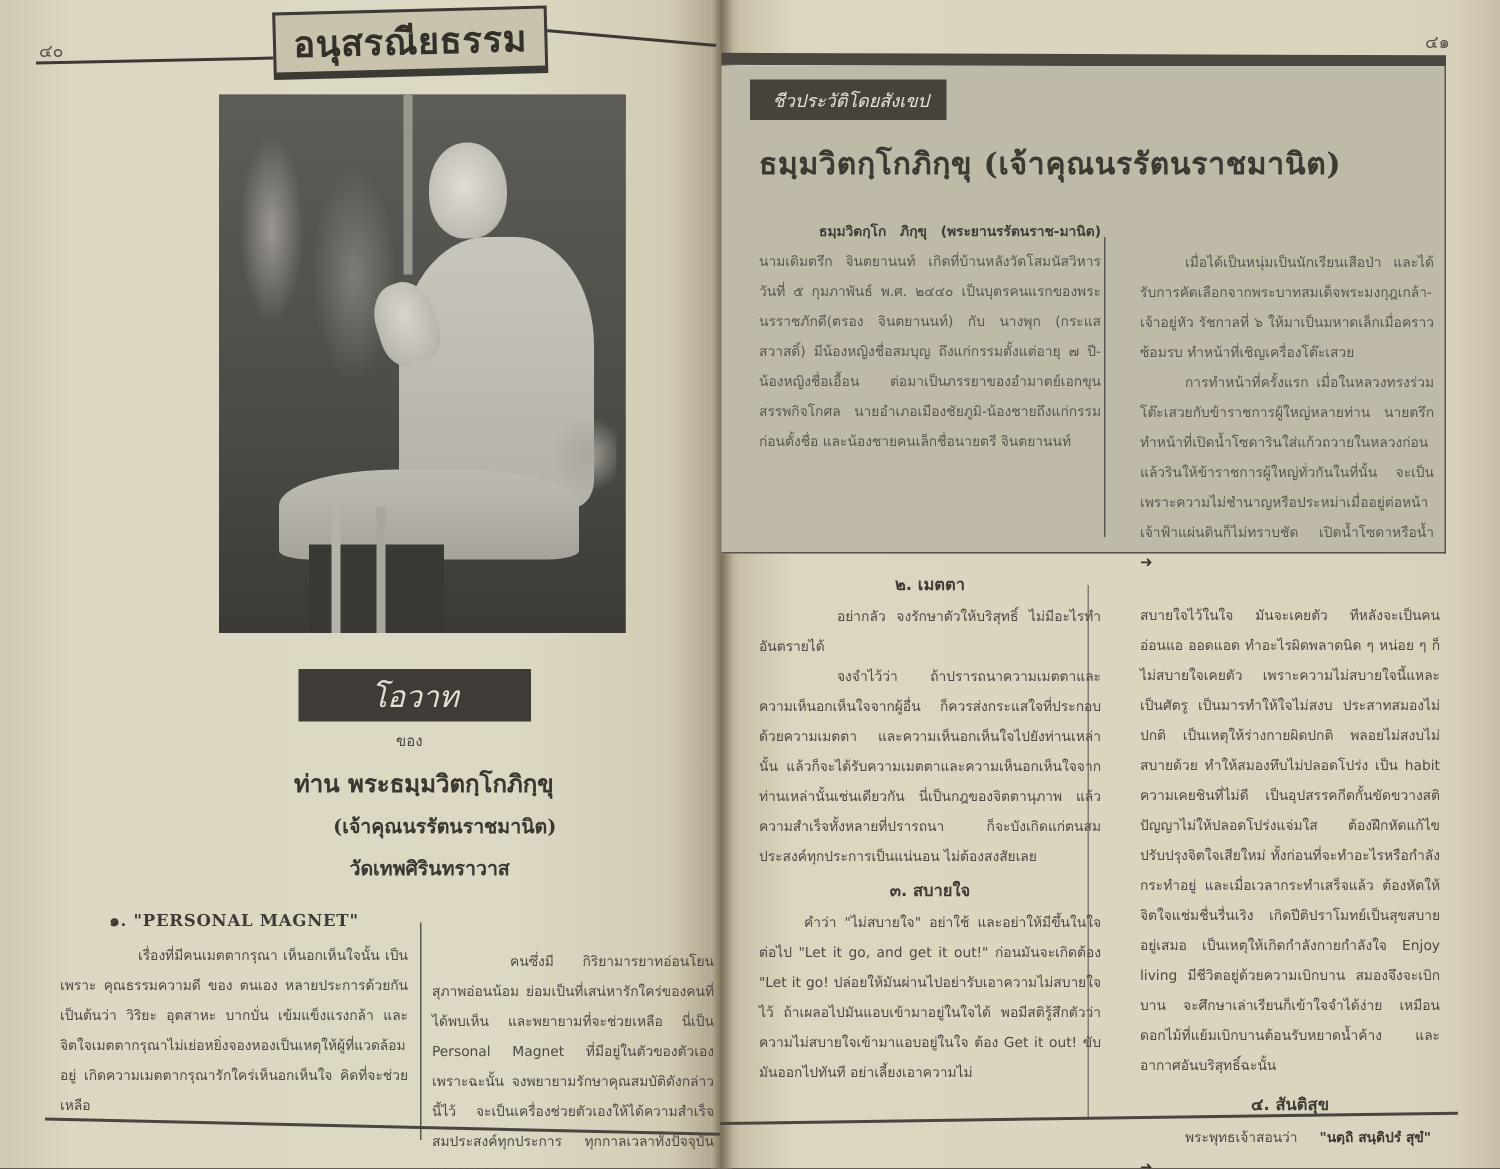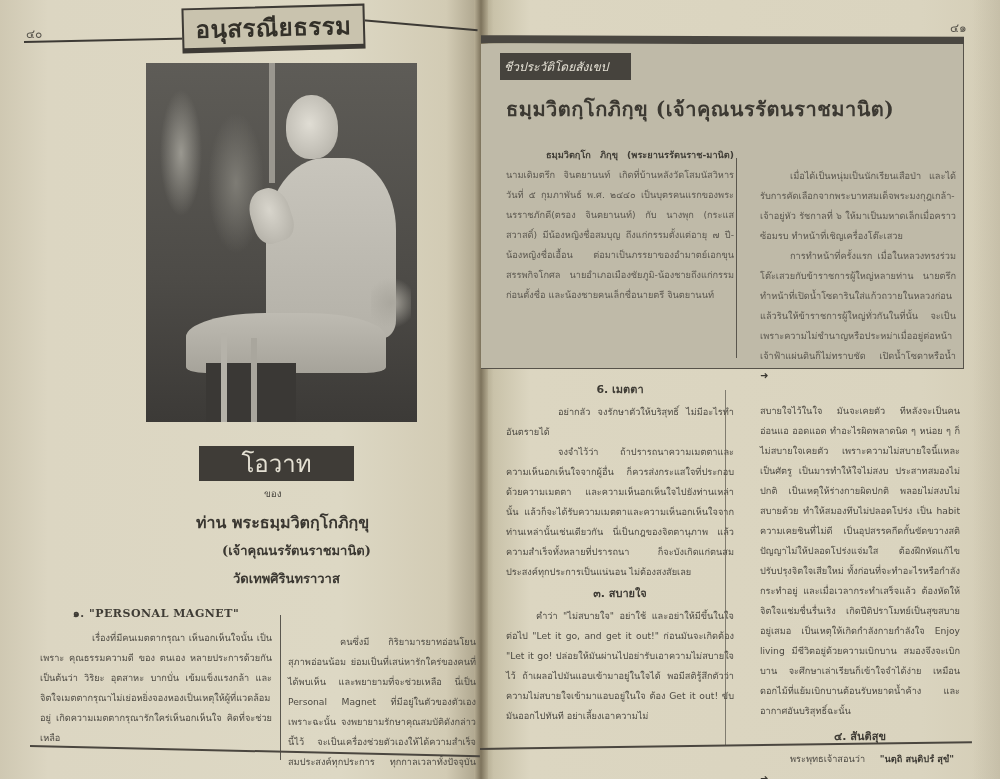--- a/index.html
+++ b/index.html
@@ -84,21 +84,21 @@
     .photo .leg1 { position: absolute; left: 75px; top: 270px; width: 6px; height: 89px; background: #b5b2a9; }
     .photo .leg2 { position: absolute; left: 105px; top: 275px; width: 6px; height: 84px; background: #a9a69d; }
     .photo .flowers { position: absolute; left: 225px; top: 210px; width: 40px; height: 60px;
       background: radial-gradient(circle, #aaa79e 0%, transparent 70%); }
 
     
     .ovada-box {
       position: absolute; left: 199px; top: 446px; width: 155px; height: 35px;
       background: #3f3c37; display: flex; align-items: center; justify-content: center;
     }
-    .ovada-box span { color: #e4e0d3; font-family: "DejaVu Sans", sans-serif; font-size: 24px; }
+    .ovada-box span { color: #e4e0d3; font-family: "DejaVu Sans", sans-serif; font-size: 20px; font-style: italic; }
     .of-label { position: absolute; left: 264px; top: 486px; font-size: 10px; color: #4a4740; font-family: "DejaVu Sans", sans-serif; }
     .author-name { position: absolute; left: 196px; top: 510px; font-size: 16px; font-weight: bold; color: #3a3731; }
     .author-title { position: absolute; left: 222px; top: 540px; font-size: 13px; font-weight: bold; color: #3a3731; text-align: right; }
     .author-temple { position: absolute; left: 233px; top: 568px; font-size: 13px; font-weight: bold; color: #3a3731; font-family: "DejaVu Sans", sans-serif; }
 
     
     .col-left-a { position: absolute; left: 40px; top: 604px; width: 232px; }
     .col-left-a h4 {
       text-align: center; font-size: 11px; font-weight: bold; letter-spacing: 0.5px; color: #3f3c35; margin-bottom: 6px;
     }
@@ -119,21 +119,21 @@
     .bio-topbar {
       position: absolute; left: 481px; top: 36px; width: 483px; height: 8px; background: #4a4741;
       transform: rotate(0.2deg);
     }
     .bio-box {
       position: absolute; left: 481px; top: 44px; width: 483px; height: 325px;
       background: #bfbaa8; border-right: 1px solid #57534a; border-bottom: 1px solid #57534a;
     }
     .bio-tag {
       position: absolute; left: 500px; top: 53px; width: 131px; height: 27px; background: #46433d;
-      display: flex; align-items: center; padding-left: 4px;
+      display: flex; align-items: center; padding-left: 15px;
     }
     .bio-tag span { color: #e6e2d6; font-family: "DejaVu Sans", sans-serif; font-style: italic; font-size: 12px; }
     .bio-title {
       position: absolute; left: 506px; top: 93px; font-size: 20px; font-weight: bold; color: #3c3932;
       letter-spacing: 0.5px;
     }
     .bio-col-a { position: absolute; left: 506px; top: 145px; width: 228px; }
     .bio-col-b { position: absolute; left: 760px; top: 166px; width: 196px; }
     .bio-vrule { position: absolute; left: 736px; top: 158px; width: 1px; height: 200px; background: #5a564d; }
     .bio-box .para, .bio-area .para { color: #5a564e; }
@@ -222,21 +222,21 @@
       <span>นามเดิมตรึก จินตยานนท์ เกิดที่บ้านหลังวัดโสมนัสวิหาร วันที่ ๕ กุมภาพันธ์ พ.ศ. ๒๔๔๐ เป็นบุตรคนแรกของพระนรราชภักดี(ตรอง จินตยานนท์) กับ นางพุก (กระแสสวาสดิ์) มีน้องหญิงชื่อสมบุญ ถึงแก่กรรมตั้งแต่อายุ ๗ ปี-น้องหญิงชื่อเอื้อน ต่อมาเป็นภรรยาของอำมาตย์เอกขุนสรรพกิจโกศล นายอำเภอเมืองชัยภูมิ-น้องชายถึงแก่กรรมก่อนตั้งชื่อ และน้องชายคนเล็กชื่อนายตรี จินตยานนท์</span>
     </p>
   </div>
   <div class="bio-vrule"></div>
   <div class="bio-col-b bio-area">
     <p class="para"><span class="indent" style="width:30px"></span><span>เมื่อได้เป็นหนุ่มเป็นนักเรียนเสือป่า และได้รับการคัดเลือกจากพระบาทสมเด็จพระมงกุฎเกล้า-เจ้าอยู่หัว รัชกาลที่ ๖ ให้มาเป็นมหาดเล็กเมื่อคราวซ้อมรบ ทำหน้าที่เชิญเครื่องโต๊ะเสวย</span></p>
     <p class="para"><span class="indent" style="width:30px"></span><span>การทำหน้าที่ครั้งแรก เมื่อในหลวงทรงร่วมโต๊ะเสวยกับข้าราชการผู้ใหญ่หลายท่าน นายตรึกทำหน้าที่เปิดน้ำโซดารินใส่แก้วถวายในหลวงก่อนแล้วรินให้ข้าราชการผู้ใหญ่ทั่วกันในที่นั้น จะเป็นเพราะความไม่ชำนาญหรือประหม่าเมื่ออยู่ต่อหน้าเจ้าฟ้าแผ่นดินก็ไม่ทราบชัด เปิดน้ำโซดาหรือน้ำ</span> <span class="arrow">➜</span></p>
   </div>
 
   <div class="rcol-a">
-    <div class="sec-heading">6.  เมตตา</div>
+    <div class="sec-heading">๒.  เมตตา</div>
     <p class="para"><span class="indent"></span><span>อย่ากลัว จงรักษาตัวให้บริสุทธิ์ ไม่มีอะไรทำอันตรายได้</span></p>
     <p class="para"><span class="indent"></span><span>จงจำไว้ว่า ถ้าปรารถนาความเมตตาและความเห็นอกเห็นใจจากผู้อื่น ก็ควรส่งกระแสใจที่ประกอบด้วยความเมตตา และความเห็นอกเห็นใจไปยังท่านเหล่านั้น แล้วก็จะได้รับความเมตตาและความเห็นอกเห็นใจจากท่านเหล่านั้นเช่นเดียวกัน นี่เป็นกฎของจิตตานุภาพ แล้วความสำเร็จทั้งหลายที่ปรารถนา ก็จะบังเกิดแก่ตนสมประสงค์ทุกประการเป็นแน่นอน ไม่ต้องสงสัยเลย</span></p>
     <div class="sec-heading">๓.  สบายใจ</div>
     <p class="para"><span class="indent" style="width:30px"></span><span>คำว่า "ไม่สบายใจ" อย่าใช้ และอย่าให้มีขึ้นในใจต่อไป "Let it go, and get it out!" ก่อนมันจะเกิดต้อง "Let it go! ปล่อยให้มันผ่านไปอย่ารับเอาความไม่สบายใจไว้ ถ้าเผลอไปมันแอบเข้ามาอยู่ในใจได้ พอมีสติรู้สึกตัวว่าความไม่สบายใจเข้ามาแอบอยู่ในใจ ต้อง Get it out! ขับมันออกไปทันที อย่าเลี้ยงเอาความไม่</span></p>
   </div>
   <div class="rvrule"></div>
   <div class="rcol-b">
     <p class="para">สบายใจไว้ในใจ มันจะเคยตัว ทีหลังจะเป็นคนอ่อนแอ ออดแอด ทำอะไรผิดพลาดนิด ๆ หน่อย ๆ ก็ไม่สบายใจเคยตัว เพราะความไม่สบายใจนี้แหละเป็นศัตรู เป็นมารทำให้ใจไม่สงบ ประสาทสมองไม่ปกติ เป็นเหตุให้ร่างกายผิดปกติ พลอยไม่สงบไม่สบายด้วย ทำให้สมองทึบไม่ปลอดโปร่ง เป็น habit ความเคยชินที่ไม่ดี เป็นอุปสรรคกีดกั้นขัดขวางสติปัญญาไม่ให้ปลอดโปร่งแจ่มใส ต้องฝึกหัดแก้ไขปรับปรุงจิตใจเสียใหม่ ทั้งก่อนที่จะทำอะไรหรือกำลังกระทำอยู่ และเมื่อเวลากระทำเสร็จแล้ว ต้องหัดให้จิตใจแช่มชื่นรื่นเริง เกิดปีติปราโมทย์เป็นสุขสบายอยู่เสมอ เป็นเหตุให้เกิดกำลังกายกำลังใจ Enjoy living มีชีวิตอยู่ด้วยความเบิกบาน สมองจึงจะเบิกบาน จะศึกษาเล่าเรียนก็เข้าใจจำได้ง่าย เหมือนดอกไม้ที่แย้มเบิกบานต้อนรับหยาดน้ำค้าง และอากาศอันบริสุทธิ์ฉะนั้น</p>
     <div class="sec-heading" style="margin-top:6px">๔.  สันติสุข</div>
     <div class="quote-line">

